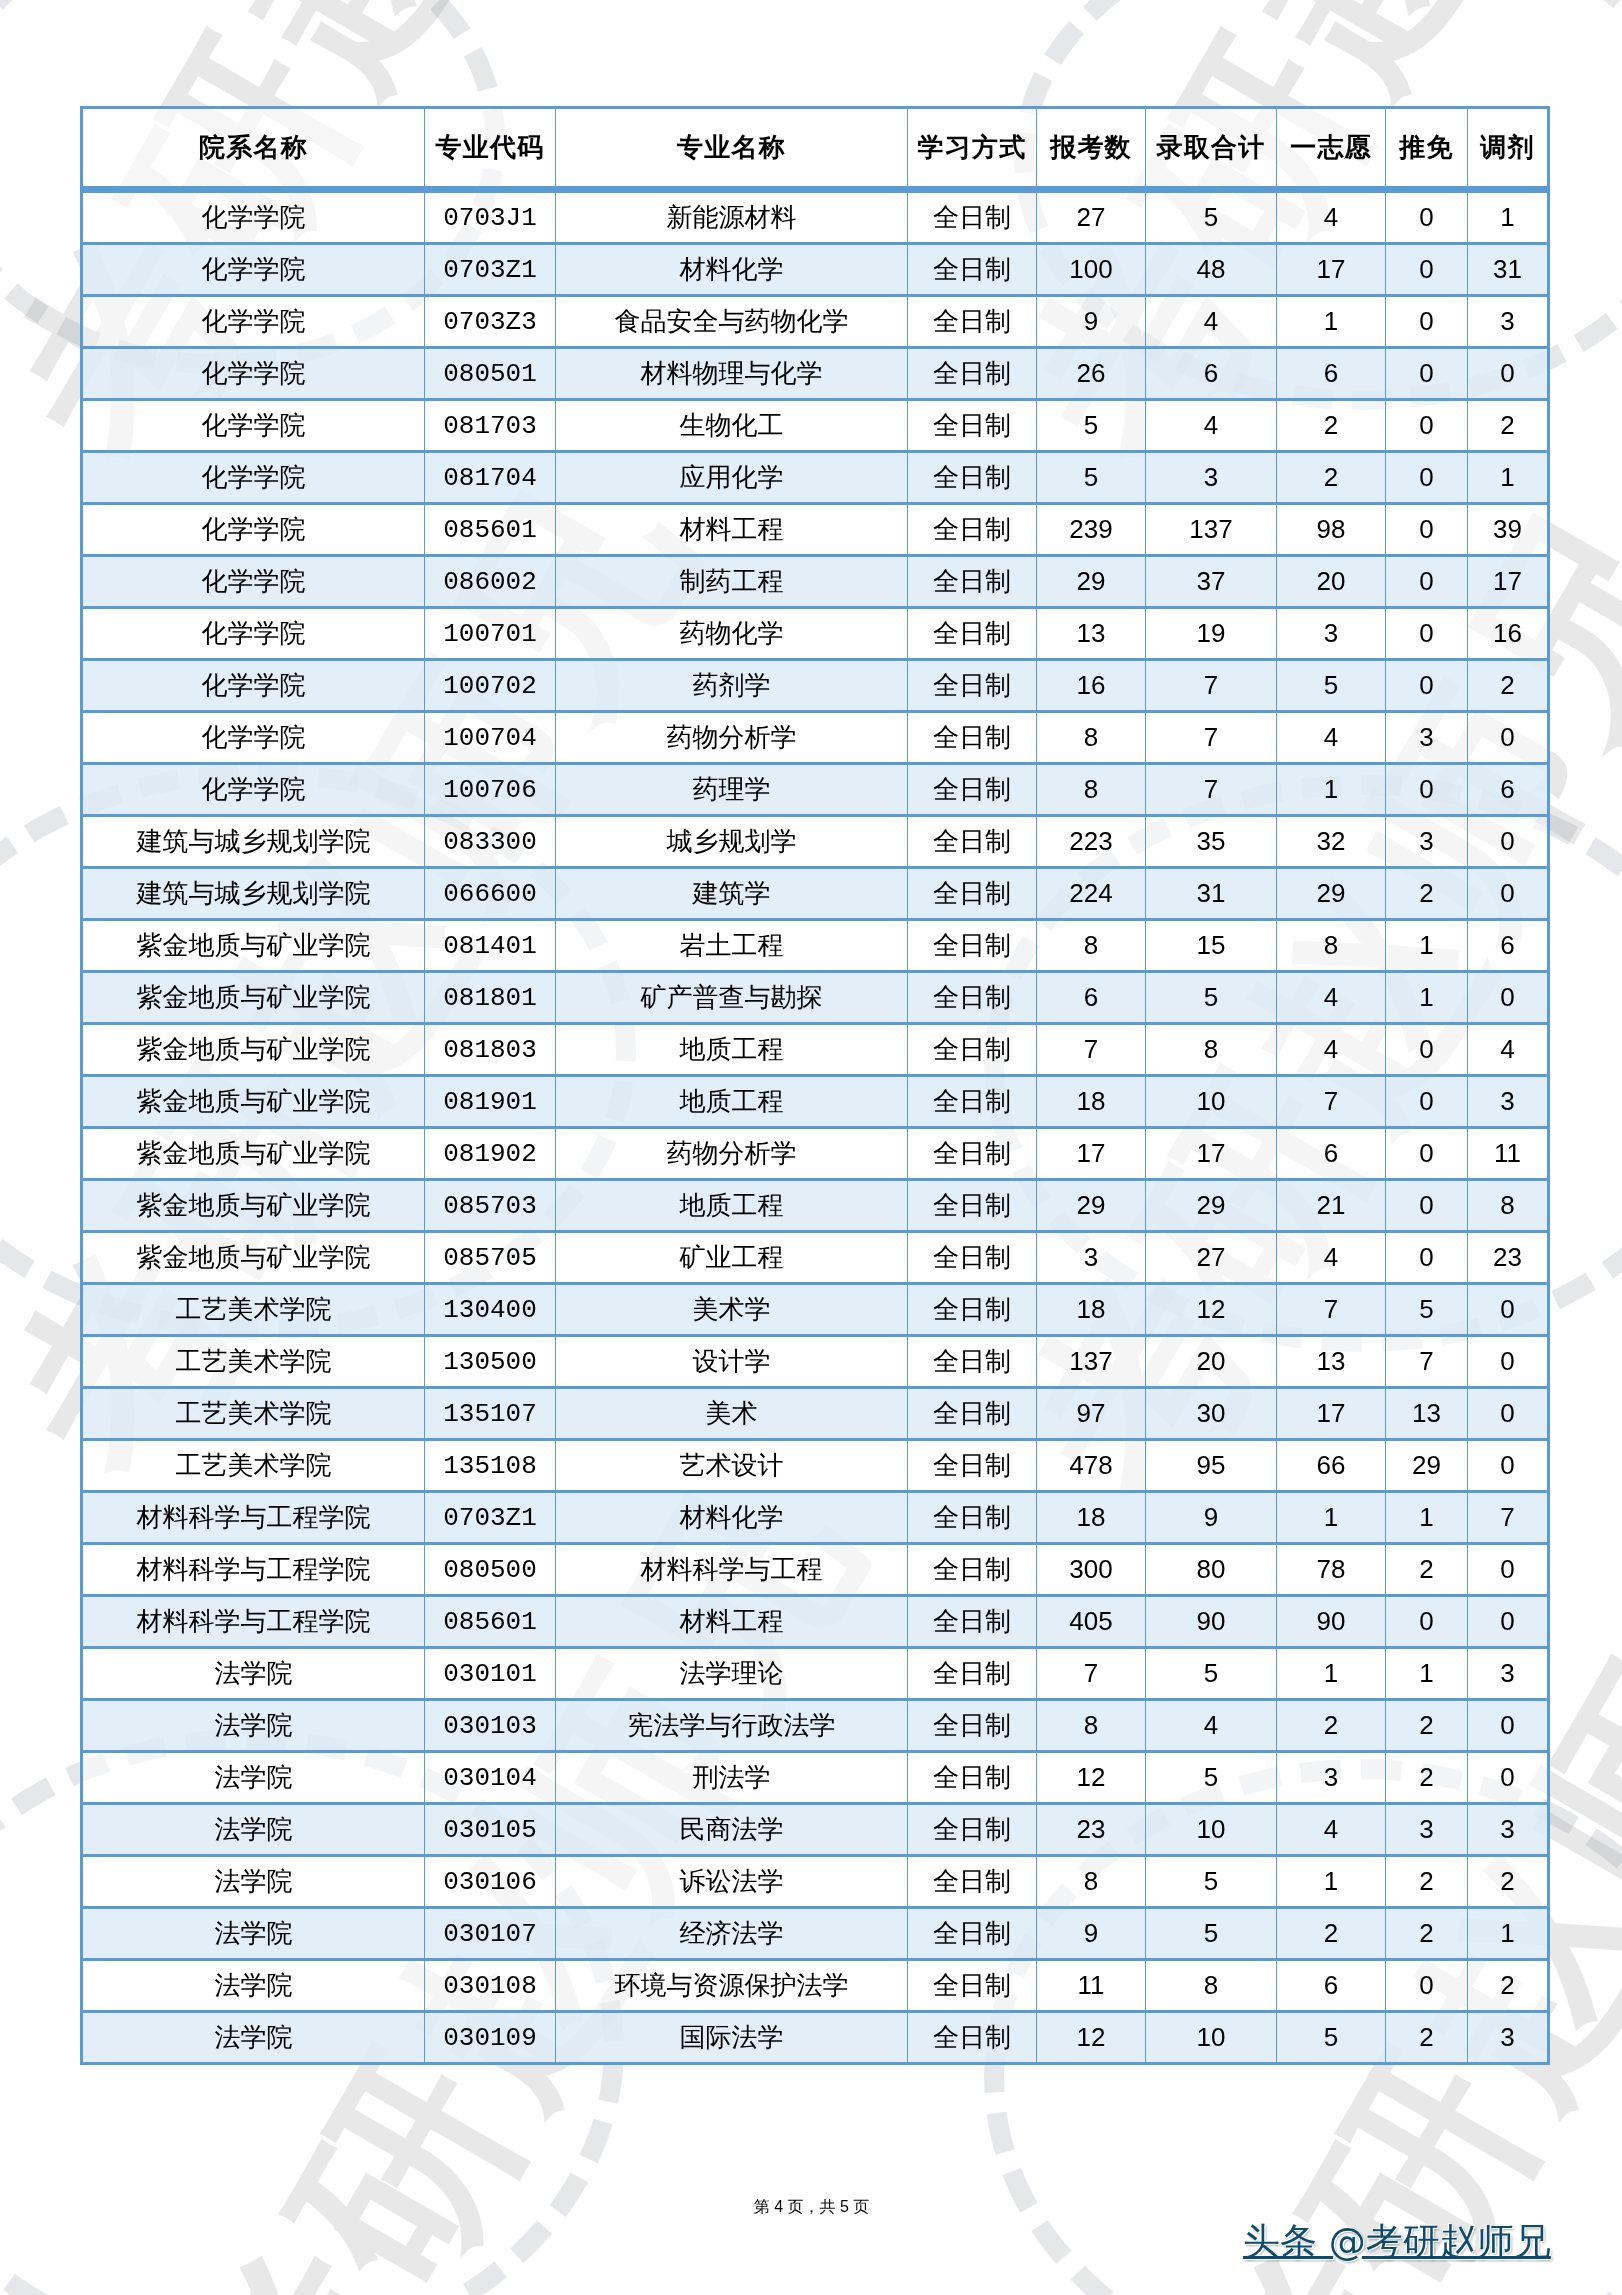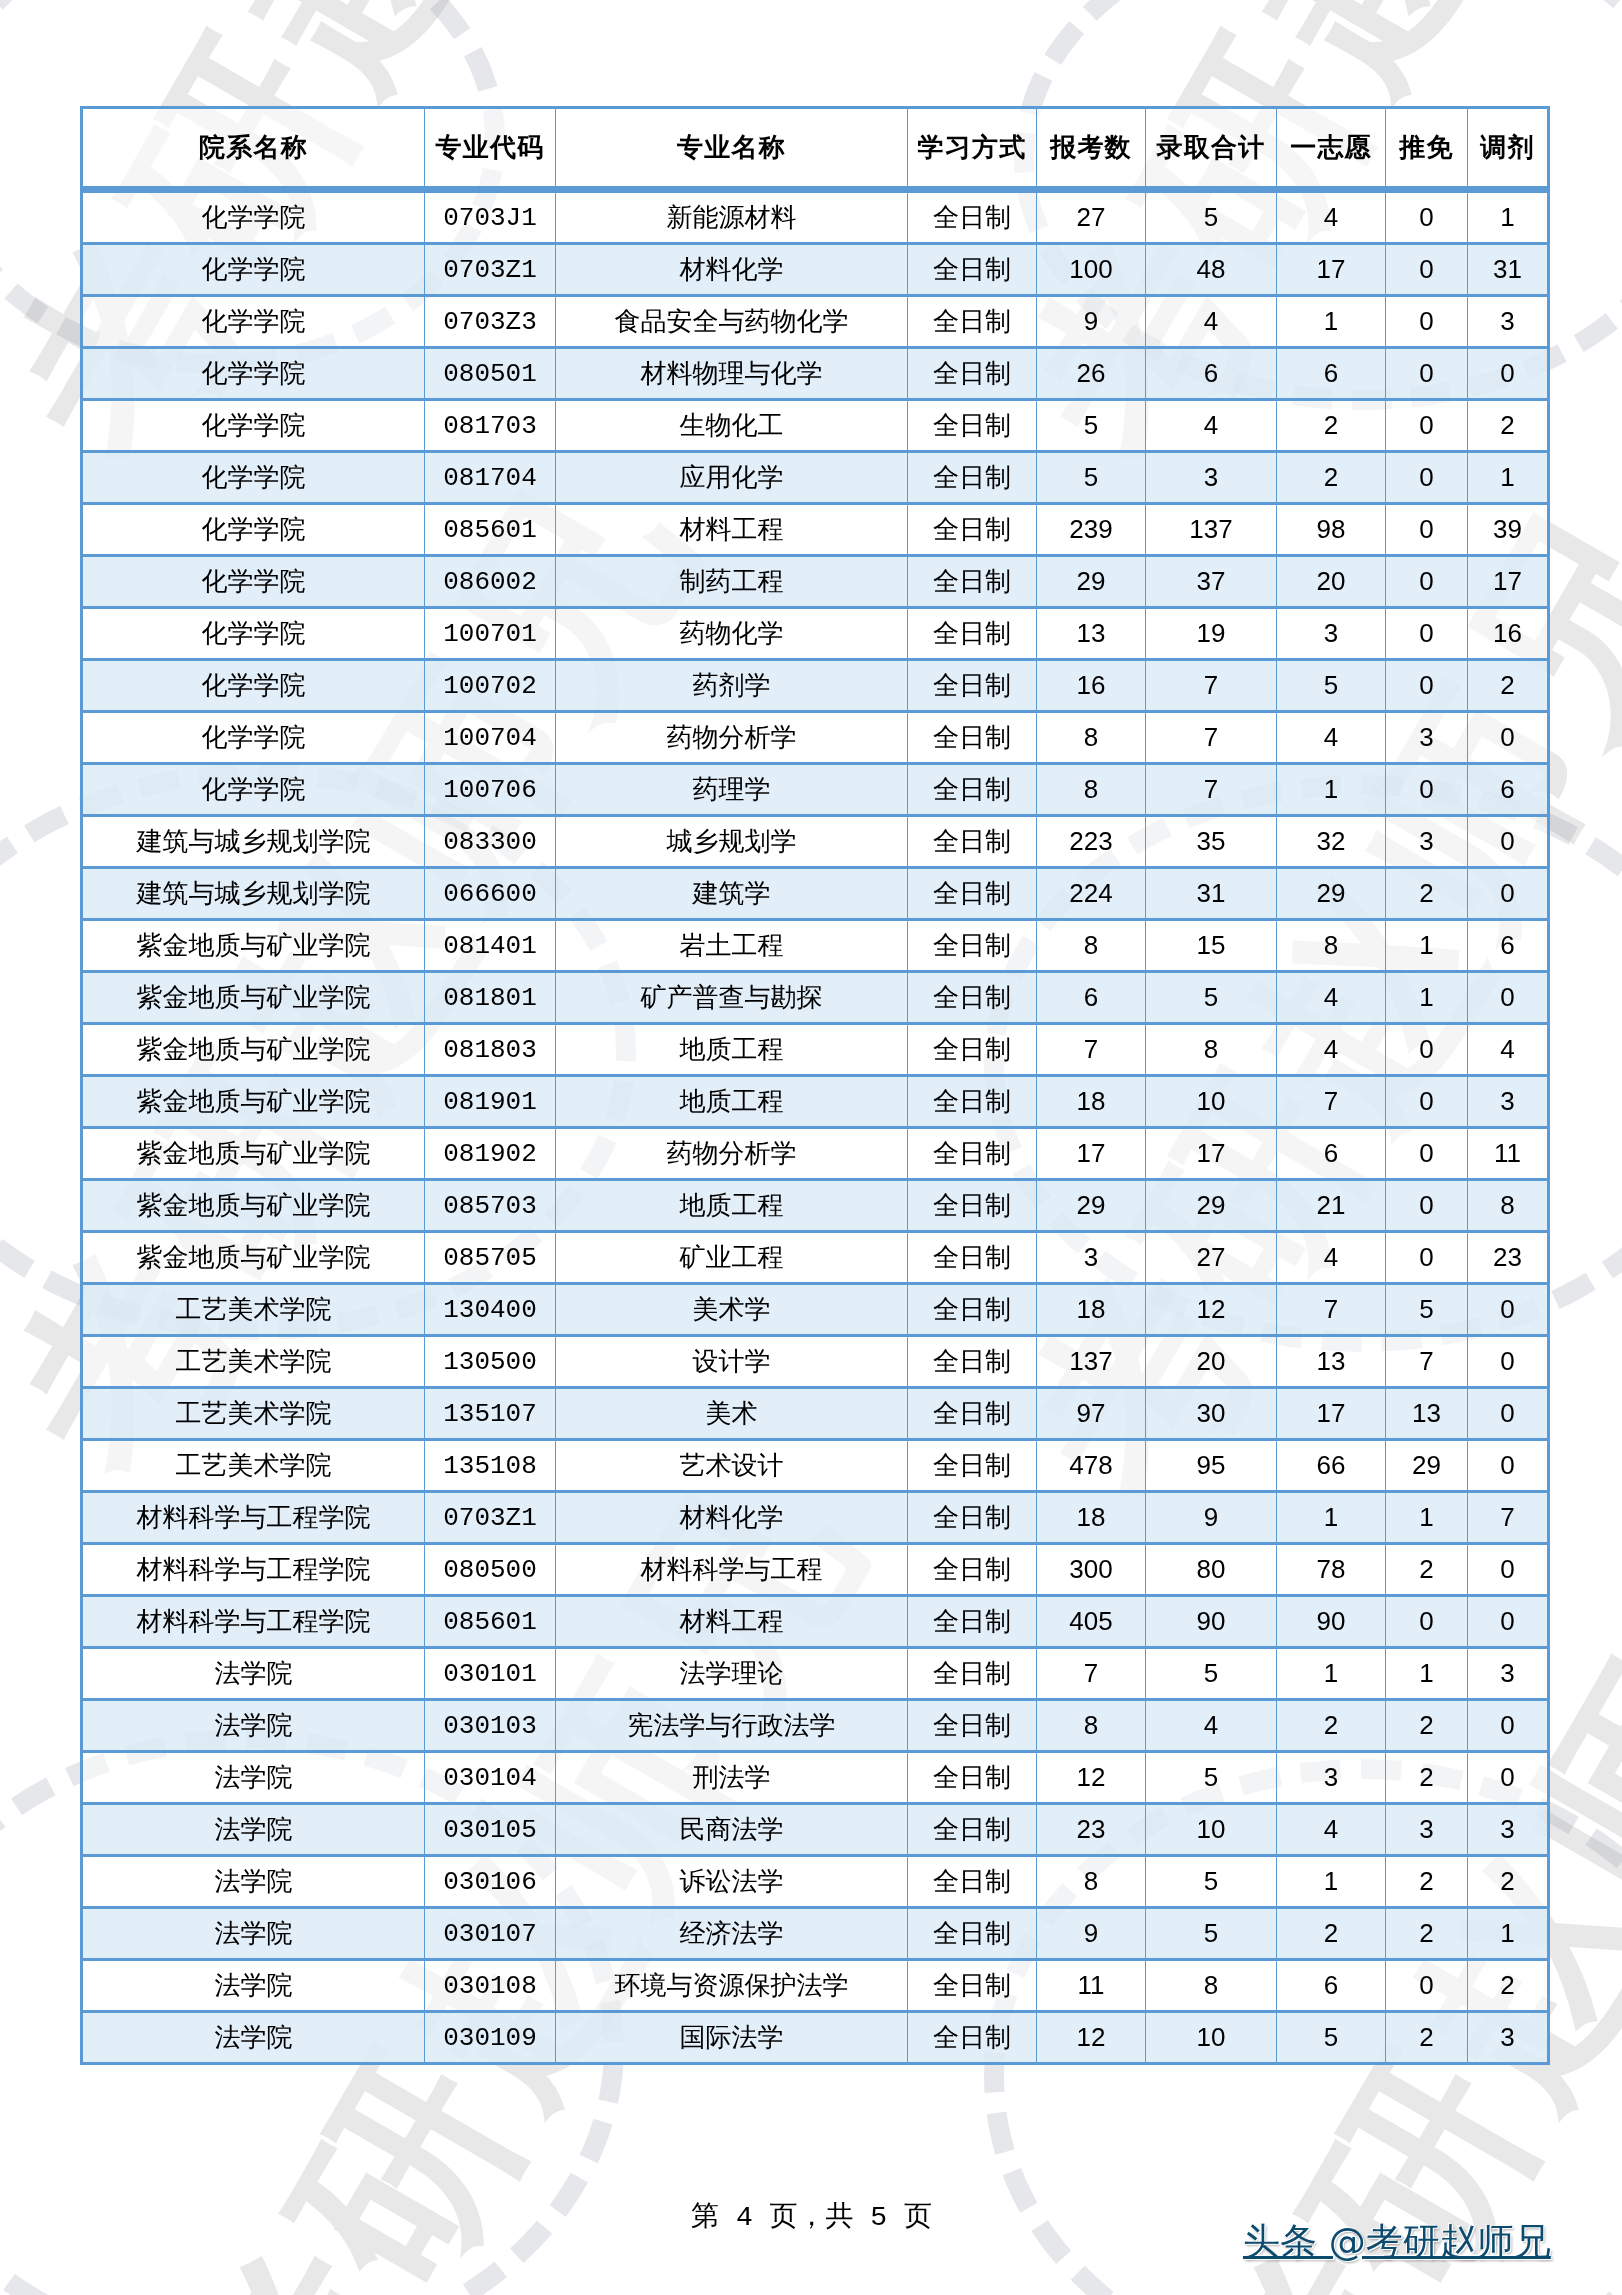--- a/index.html
+++ b/index.html
@@ -31,21 +31,21 @@
   }
   table.grid tbody td {
     height: 49px; font-size: 26px; border-bottom: 3.6px solid #5b9bd5;
   }
   table.grid tbody tr.odd td { background: rgba(255,255,255,0.55); }
   table.grid tbody tr.even td { background: rgba(221,235,247,0.85); }
   td.num { font-family: "Liberation Sans", sans-serif; }
   td.code { font-family: Liberation Mono, monospace; }
   .footer-page {
     position: absolute; left: 0; width: 1623px; top: 2197px; text-align: center;
-    font-size: 28px; z-index: 1; font-family: Liberation Mono, monospace;
+    font-size: 16px; z-index: 1; font-family: Liberation Sans, sans-serif;
   }
   .footer-brand {
     position: absolute; left: 1243px; top: 2217px; font-size: 37px; color: #0c4a6e;
     z-index: 2; text-shadow: 1.2px 1.2px 0 #fff, -1.2px -1.2px 0 #fff, 1.8px 1.8px 2.4px rgba(0,0,0,0.35); text-decoration: underline;
   }
 </style>
 </head>
 <body>
 
 <div class="watermark-layer">

